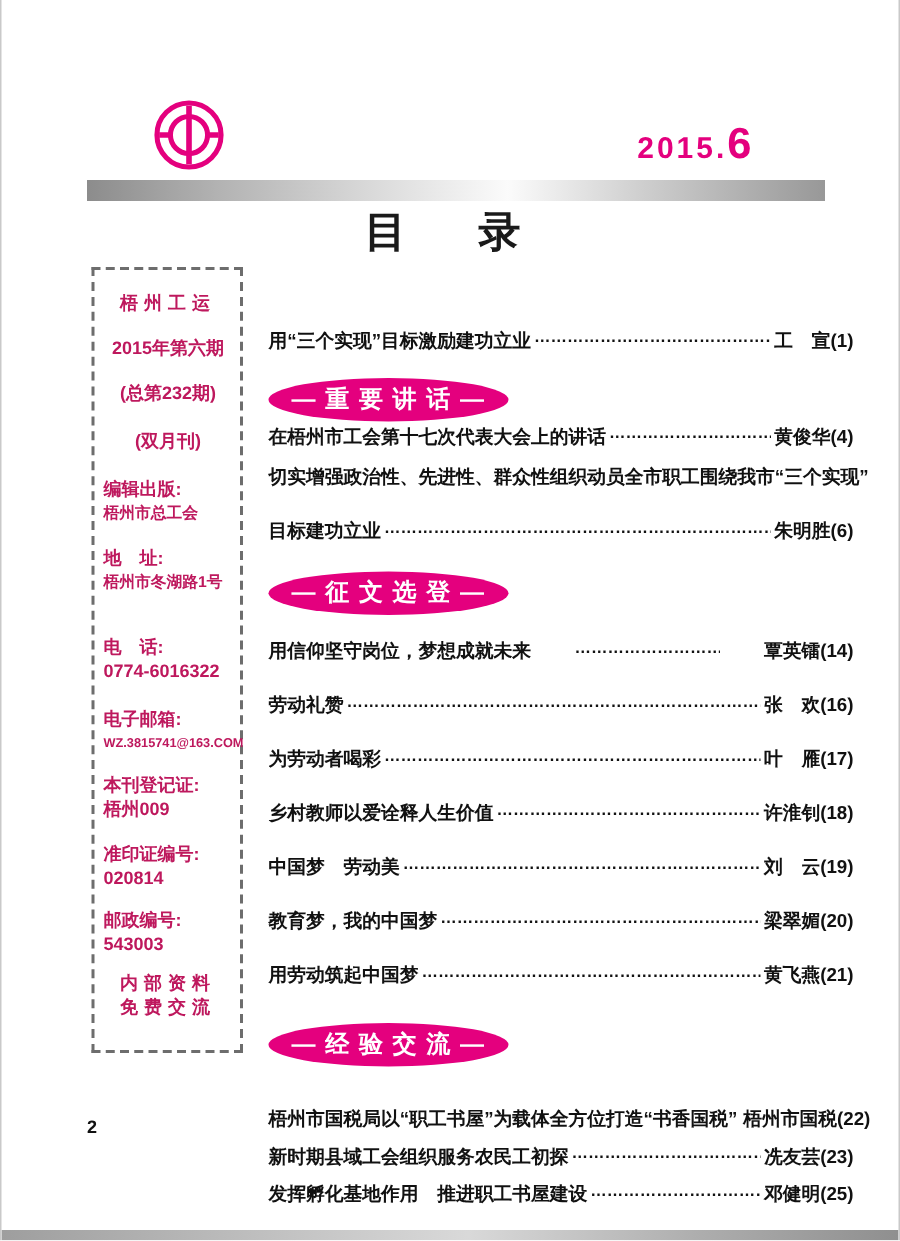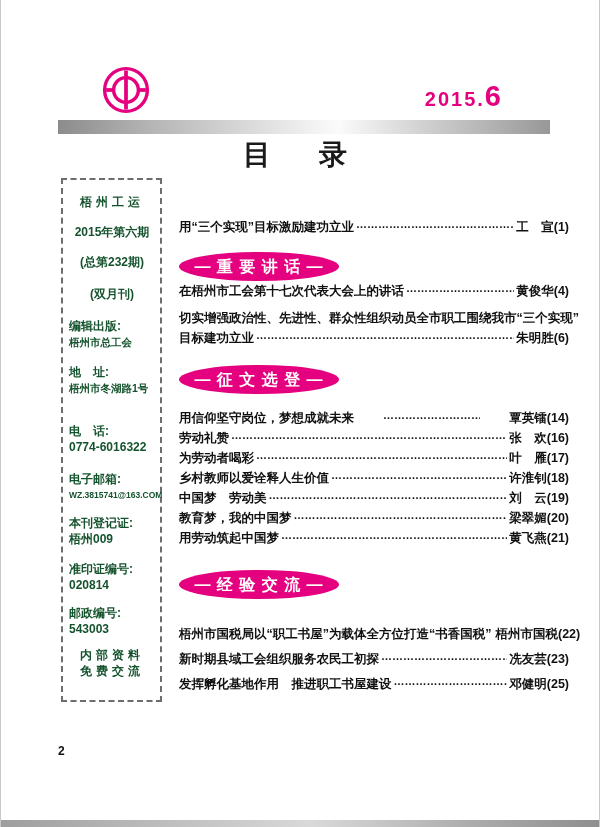--- a/index.html
+++ b/index.html
@@ -14,36 +14,36 @@
          color:#e4007e;font-weight:bold;white-space:nowrap;}
   .issue .pre{font-size:20px;letter-spacing:2px;vertical-align:baseline;}
   .issue .num{font-size:29px;vertical-align:baseline;}
   .bar-top{position:absolute;left:57px;top:120px;width:492px;height:14px;
     background:linear-gradient(90deg,#8c8c8c 0%,#b3b3b3 18%,#dcdcdc 40%,#fbfbfb 57%,#cfcfcf 75%,#989898 100%);}
   .page-title{position:absolute;left:0;top:136px;width:100%;text-align:center;
     font-size:28px;font-weight:bold;letter-spacing:10px;color:#1a1a1a;}
   
   .sidebar{position:absolute;left:60px;top:178px;width:101px;height:524px;
     box-sizing:border-box;border:2px dashed #6d6d6d;padding:14px 5px 0 6px;
-    font-weight:bold;font-size:12px;line-height:16px;color:#14532d;}
+    font-weight:bold;font-size:12px;line-height:16px;color:#be185d;}
   .sb{white-space:nowrap;}
   .sb.c{text-align:center;}
   .sb.sp{letter-spacing:4px;}
   .sb.small{font-size:10.5px;}
   .sb.tiny{font-size:8.5px;letter-spacing:0;}
   .mt14{margin-top:14px;} .mt16{margin-top:16px;} .mt18{margin-top:27px;}
   .mt12{margin-top:12px;} .mt10{margin-top:10px;} .mt2{margin-top:0;}
   
   .main{position:absolute;left:178px;top:195px;width:390px;}
   .badge{background:#e4007e;color:#fff;font-weight:bold;text-align:center;
     border-radius:50%;white-space:nowrap;}
   .badge.b1{width:134px;height:25px;line-height:25px;font-size:15px;letter-spacing:1px;}
   .badge.bn{width:160px;height:29px;line-height:29px;font-size:16px;letter-spacing:1px;}
   .entry{display:flex;align-items:baseline;height:20px;line-height:20px;
-    font-size:12.5px;font-weight:bold;white-space:nowrap;}
+    font-size:12.5px;font-weight:bold;white-space:nowrap;margin-top:16px;}
   .entry .t{flex:0 0 auto;}
   .entry .leader{flex:1 1 auto;overflow:hidden;margin:0 2px;font-size:11px;
     letter-spacing:0;position:relative;top:-3px;font-weight:bold;}
   .entry .a{flex:0 0 auto;}
   .preline{height:20px;line-height:20px;font-size:12.5px;font-weight:bold;white-space:nowrap;}
   
   .page-num{position:absolute;left:57px;top:744px;font-size:12px;font-weight:bold;}
   .bar-bottom{position:absolute;left:0;bottom:0;width:100%;height:7px;
     background:linear-gradient(90deg,#9e9e9e,#c6c6c6 35%,#d9d9d9 52%,#adadad 78%,#8f8f8f);}
 </style>

